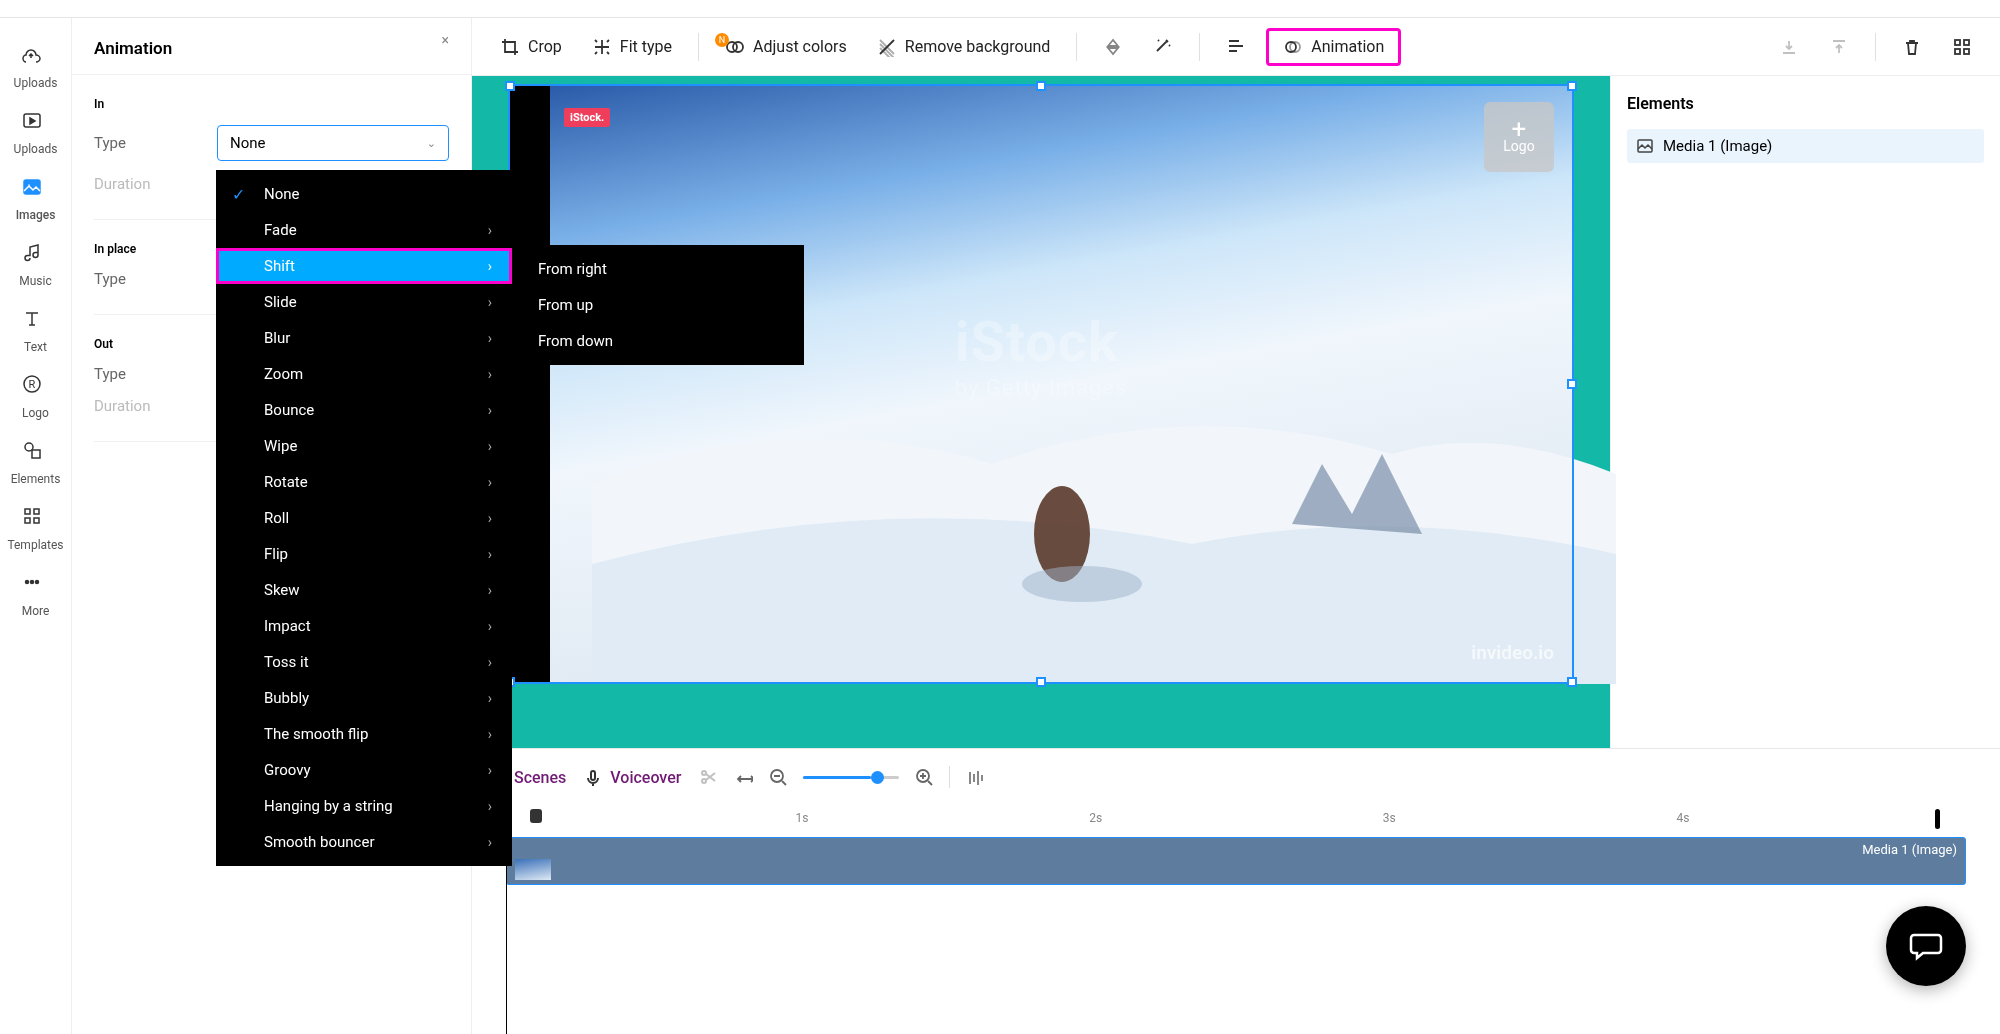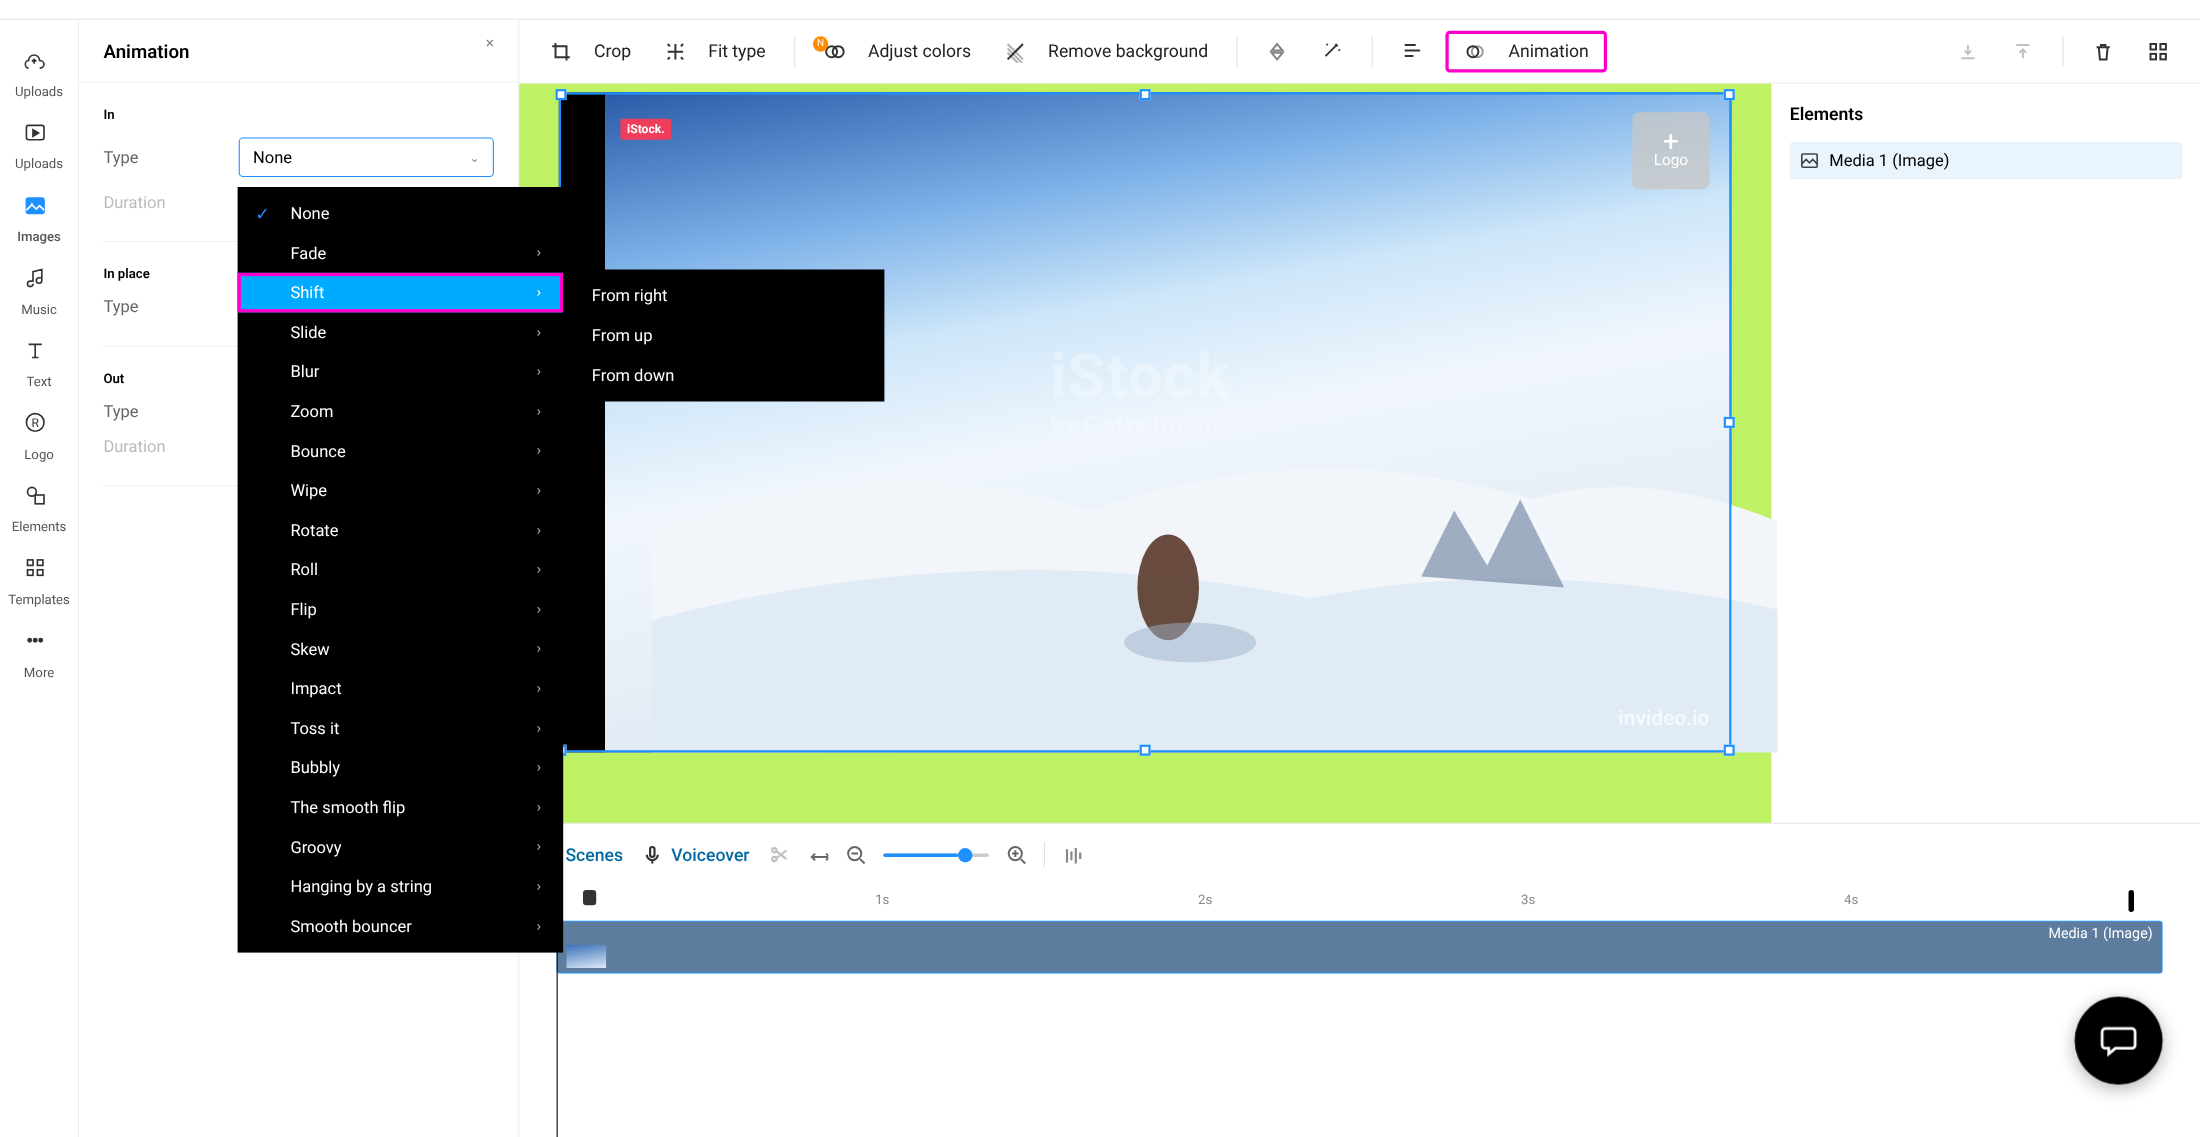--- a/index.html
+++ b/index.html
@@ -31,45 +31,45 @@
 .dd1 .opt { padding:9px 20px 9px 48px; display:flex; justify-content:space-between; align-items:center; cursor:pointer; position:relative;}
 .dd1 .opt .check { position:absolute; left:16px; color:#1e90ff; font-size:16px;}
 .dd1 .opt.hl { background:#00aaff; border:3px solid #ff00cc; padding:6px 17px 6px 45px;}
 .dd1 .opt .chv { color:#aaa; font-size:14px;}
 .dd2 { position:absolute; left:512px; top:245px; width:292px; background:#000; color:#fff; font-size:15px; z-index:50; padding:6px 0;}
 .dd2 .opt { padding:9px 20px 9px 26px; cursor:pointer;}
 
 
 .center { flex:1; display:flex; flex-direction:column; min-width:0;}
 .toolbar { height:58px; border-bottom:1px solid #eee; display:flex; align-items:center; padding:0 18px; gap:10px;}
-.tbtn { display:flex; align-items:center; gap:20px; padding:6px 10px; font-size:16px; color:#222; cursor:pointer; border-radius:4px;}
+.tbtn { display:flex; align-items:center; gap:8px; padding:6px 10px; font-size:16px; color:#222; cursor:pointer; border-radius:4px;}
 .tbtn svg { width:20px; height:20px; stroke:#333; fill:none; stroke-width:1.8;}
 .vline { width:1px; height:28px; background:#e0e0e0; margin:0 6px;}
 .tbtn.hl-box { border:3px solid #ff00cc; padding:6px 14px;}
 .toolbar .spacer { flex:1;}
 .newbadge { position:absolute; background:#ff8c00; color:#fff; width:14px; height:14px; border-radius:50%; font-size:9px; display:flex; align-items:center; justify-content:center; margin-left:-10px; margin-top:-14px;}
 
 
-.canvas-wrap { flex:1; background:#bef264; display:flex; justify-content:center; padding-top:0; position:relative;}
+.canvas-wrap { flex:1; background:#14b8a6; display:flex; justify-content:center; padding-top:0; position:relative;}
 .canvas { width:1066px; height:600px; margin-top:8px; background:#000; position:relative; }
 .sel-frame { position:absolute; inset:0; border:2px solid #1e90ff;}
 .sel-handle { position:absolute; width:10px; height:10px; background:#fff; border:2px solid #1e90ff;}
 .img-area { position:absolute; left:42px; top:0; right:0; bottom:0; background:linear-gradient(170deg,#2a5aa8 0%, #7ab0e8 20%, #cde6f9 35%, #f0f6fc 50%, #e6eef6 70%, #d4e1ee 100%);}
 .istock-tag { position:absolute; top:24px; left:56px; background:#ef3e5b; color:#fff; font-size:11px; font-weight:700; padding:3px 6px; border-radius:2px;}
 .logo-box { position:absolute; top:18px; right:20px; width:70px; height:70px; background:#c7c7c7cc; border-radius:6px; color:#fff; display:flex; flex-direction:column; align-items:center; justify-content:center; font-size:14px;}
 .logo-box .plus { font-size:26px; line-height:18px;}
 .wm { position:absolute; top:45%; left:50%; transform:translate(-50%,-50%); color:rgba(255,255,255,0.3); font-size:56px; font-weight:700; text-align:left; letter-spacing:1px;}
 .wm .sub { display:block; font-size:22px; font-weight:400;}
 .invideo-wm { position:absolute; bottom:20px; right:20px; color:rgba(255,255,255,0.7); font-size:19px; font-weight:600;}
 .mountains { position:absolute; bottom:0; left:42px; right:0; height:320px; }
 
 
 .tl { height:286px; border-top:1px solid #e8e8e8; display:flex; flex-direction:column; background:#fff;}
 .tl-top { height:56px; display:flex; align-items:center; padding:0 16px; gap:18px;}
-.tl-top .grp { display:flex; align-items:flex-start; gap:8px; color:#0369a1; font-size:16px; font-weight:500;}
+.tl-top .grp { display:flex; align-items:flex-end; gap:8px; color:#701a75; font-size:16px; font-weight:500;}
 .tl-top svg { width:18px; height:18px; stroke:#333; fill:none; stroke-width:2;}
 .tl-top .center-controls { flex:1; display:flex; align-items:center; justify-content:center; gap:22px;}
 .tl-top .time { font-size:26px; color:#bbb; font-weight:300; font-variant-numeric:tabular-nums;}
 .tl-top .time .strong { color:#222;}
 .tl-top .dur { font-size:17px; color:#888;}
 .tl-top .rcontrols { display:flex; align-items:center; gap:16px;}
 .zoom-track { width:96px; height:3px; background:#ccc; position:relative; border-radius:2px;}
 .zoom-fill { position:absolute; left:0; top:0; bottom:0; width:70%; background:#1e90ff; border-radius:2px;}
 .zoom-thumb { position:absolute; top:-5px; left:70%; width:13px; height:13px; background:#1e90ff; border-radius:50%;}
 .tl-body { flex:1; position:relative; padding:0 30px;text-align:right;}

